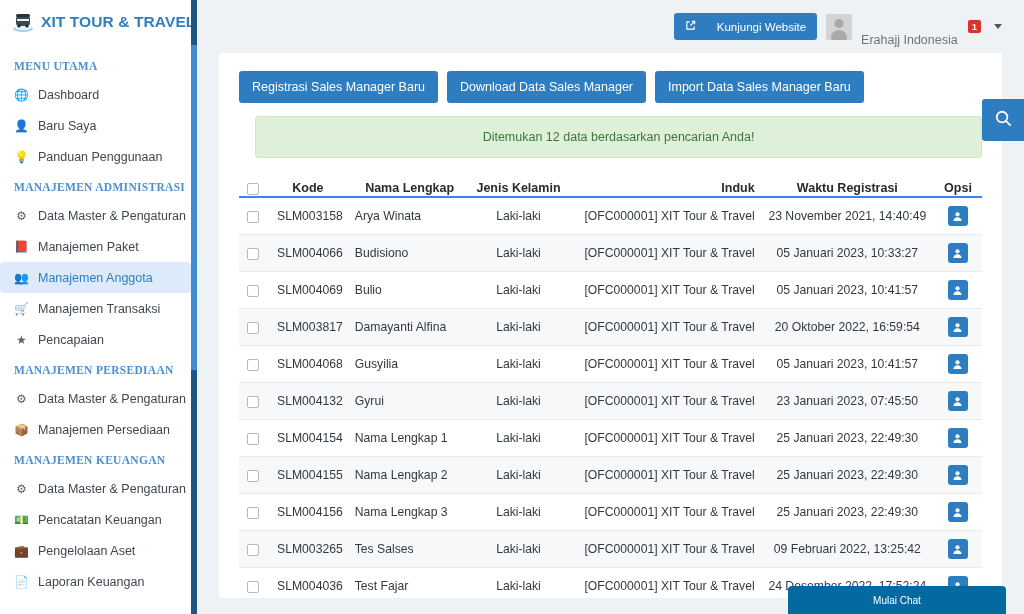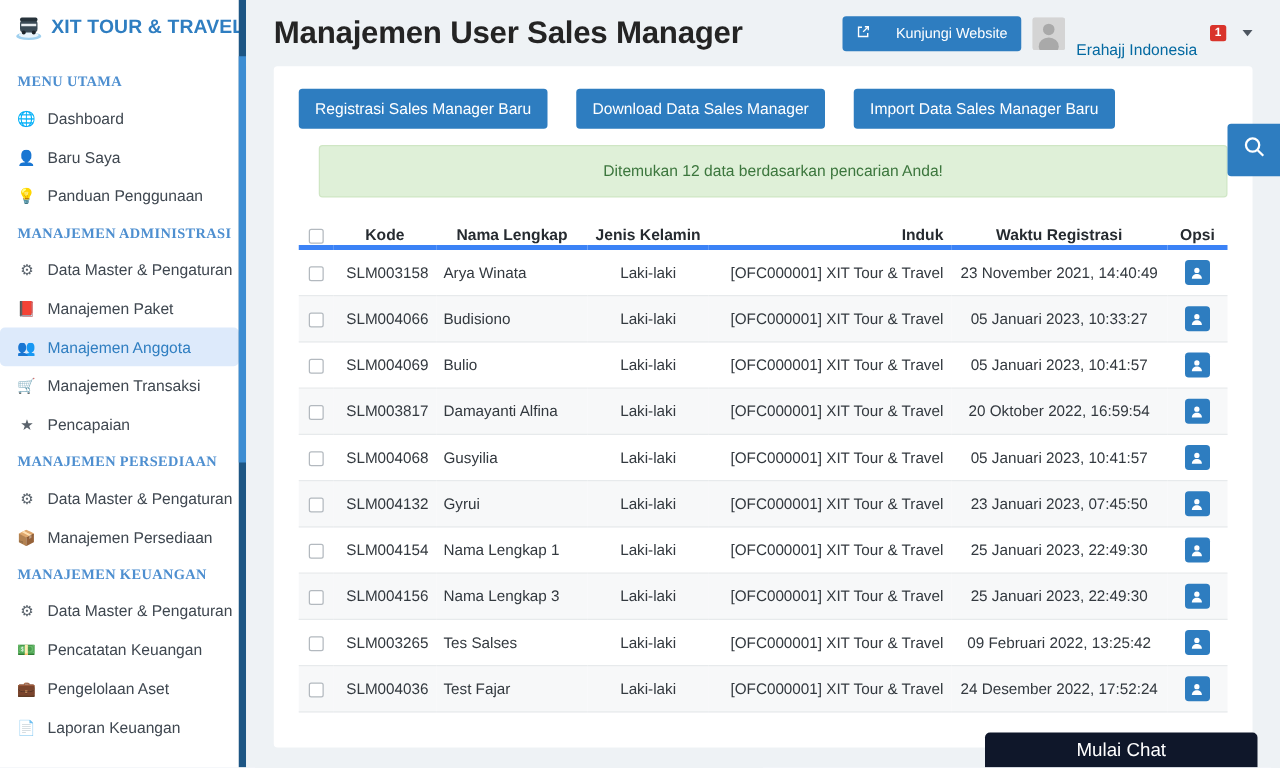--- a/index.html
+++ b/index.html
@@ -96,21 +96,21 @@
     display: inline-flex; align-items: center; gap: 21px;
     white-space: nowrap;
   }
   .avatar {
     width: 26px; height: 26px; border-radius: 2px;
     background: #d2d2d2; overflow: hidden; position: relative;
     flex: 0 0 26px;
   }
   .avatar svg { position: absolute; left: 0; top: 0; }
   .user-name {
-    font-size: 12.5px; color: #0369a1; white-space: nowrap; margin-top: 27px;
+    font-size: 12.5px; color: #737373; white-space: nowrap; margin-top: 27px;
   }
   .badge-count {
     background: #d9342b; color: #fff; font-size: 9.5px;
     padding: 1px 4px; border-radius: 2px; font-weight: bold;
     margin-left: 1px;
   }
   .caret-down {
     width: 0; height: 0; margin-left: 4px;
     border-left: 4px solid transparent;
     border-right: 4px solid transparent;
@@ -120,39 +120,39 @@
   
   .card {
     background: #fff;
     margin: 0 22px 0 22px;
     height: 545px;
     border-radius: 3px;
     padding: 18px 20px 0 20px;
     position: relative;
     overflow: hidden;
   }
-  .btn-row { display: flex; gap: 23px; }
+  .btn-row { display: flex; gap: 9px; }
   .btn-act {
     background: #2e7dc0; color: #fff; border: none;
     font-size: 12.5px; padding: 9px 13px; border-radius: 3px;
     cursor: pointer; white-space: nowrap;
   }
   .alert {
     margin-top: 13px;
     background: #dff0d8; border: 1px solid #cfe6c4;
     color: #3c763d; font-size: 12.5px;
     text-align: center; padding: 13px 10px; border-radius: 3px; margin-left: 16px;
   }
 
   
   table { width: 100%; border-collapse: collapse; margin-top: 14px; }
   thead th {
     font-size: 12.5px; font-weight: bold; color: #262b30;
     padding: 9px 6px 1px 6px;
-    border-bottom: 4px solid #3b82f6;
+    border-bottom: 2px solid #3b82f6;
     text-align: center; white-space: nowrap;
   }
   tbody td {
     font-size: 12.2px; color: #33393f;
     padding: 8px 6px; border-bottom: 1px solid #e7eaec;
     white-space: nowrap;
   }
   tbody tr:nth-child(even) { background: #f7f8f9; }
   .c-chk  { width: 30px; text-align: center; }
   .c-kode { width: 76px; text-align: right; padding-left: 10px !important; }
@@ -180,24 +180,24 @@
     width: 42px; height: 42px;
     background: #2e7dc0;
     border-radius: 3px 0 0 3px;
     display: flex; align-items: center; justify-content: center;
     cursor: pointer;
   }
   
   .chat-widget {
     position: absolute; right: 18px; bottom: 0;
     width: 218px; height: 28px;
-    background: #0f172a; color: #fff;
+    background: #0369a1; color: #fff;
     border-radius: 4px 4px 0 0;
     display: flex; align-items: center; justify-content: center;
-    font-size: 15px; cursor: pointer;
+    font-size: 10px; cursor: pointer;
   }
 </style>
 </head>
 <body>
 
 <div class="app">
 
   <aside class="sidebar">
     <div class="brand">
       <span class="brand-logo">
@@ -278,21 +278,20 @@
       </div>
 
     <div class="sb-track">
       <div class="sb-thumb"></div>
     </div>
   </aside>
 
   <div class="main">
 
     <div class="topbar">
-      <h1 class="page-title">Manajemen User Sales Manager</h1>
       <div class="topbar-right">
         <button class="btn-visit">
           <span>
             <svg width="11" height="11" viewBox="0 0 12 12" fill="none" stroke="#fff" stroke-width="1.2">
               <path d="M5 2H2v8h8V7"></path>
                 <path d="M7.5 1.5H10.5V4.5"></path>
                 <path d="M10.5 1.5L6 6"></path>
             </svg>
           </span>
           <span>Kunjungi Website</span>
@@ -427,20 +426,34 @@
               <td class="c-wkt">25 Januari 2023, 22:49:30</td>
               <td class="c-opsi"><button class="opsi-btn">
                   <svg width="11" height="11" viewBox="0 0 12 12">
                     <circle cx="6" cy="3.6" r="2.3" fill="#fff"></circle>
                     <path d="M1.6 11c0-2.6 2-4.2 4.4-4.2S10.4 8.4 10.4 11z" fill="#fff"></path>
                   </svg>
                 </button></td>
             </tr>
             <tr>
               <td class="c-chk"><span class="chk"></span></td>
+              <td class="c-kode">SLM004155</td>
+              <td class="c-nama">Nama Lengkap 2</td>
+              <td class="c-jk">Laki-laki</td>
+              <td class="c-induk">[OFC000001] XIT Tour &amp; Travel</td>
+              <td class="c-wkt">25 Januari 2023, 22:49:30</td>
+              <td class="c-opsi"><button class="opsi-btn">
+                  <svg width="11" height="11" viewBox="0 0 12 12">
+                    <circle cx="6" cy="3.6" r="2.3" fill="#fff"></circle>
+                    <path d="M1.6 11c0-2.6 2-4.2 4.4-4.2S10.4 8.4 10.4 11z" fill="#fff"></path>
+                  </svg>
+                </button></td>
+            </tr>
+            <tr>
+              <td class="c-chk"><span class="chk"></span></td>
               <td class="c-kode">SLM004156</td>
               <td class="c-nama">Nama Lengkap 3</td>
               <td class="c-jk">Laki-laki</td>
               <td class="c-induk">[OFC000001] XIT Tour &amp; Travel</td>
               <td class="c-wkt">25 Januari 2023, 22:49:30</td>
               <td class="c-opsi"><button class="opsi-btn">
                   <svg width="11" height="11" viewBox="0 0 12 12">
                     <circle cx="6" cy="3.6" r="2.3" fill="#fff"></circle>
                     <path d="M1.6 11c0-2.6 2-4.2 4.4-4.2S10.4 8.4 10.4 11z" fill="#fff"></path>
                   </svg>

